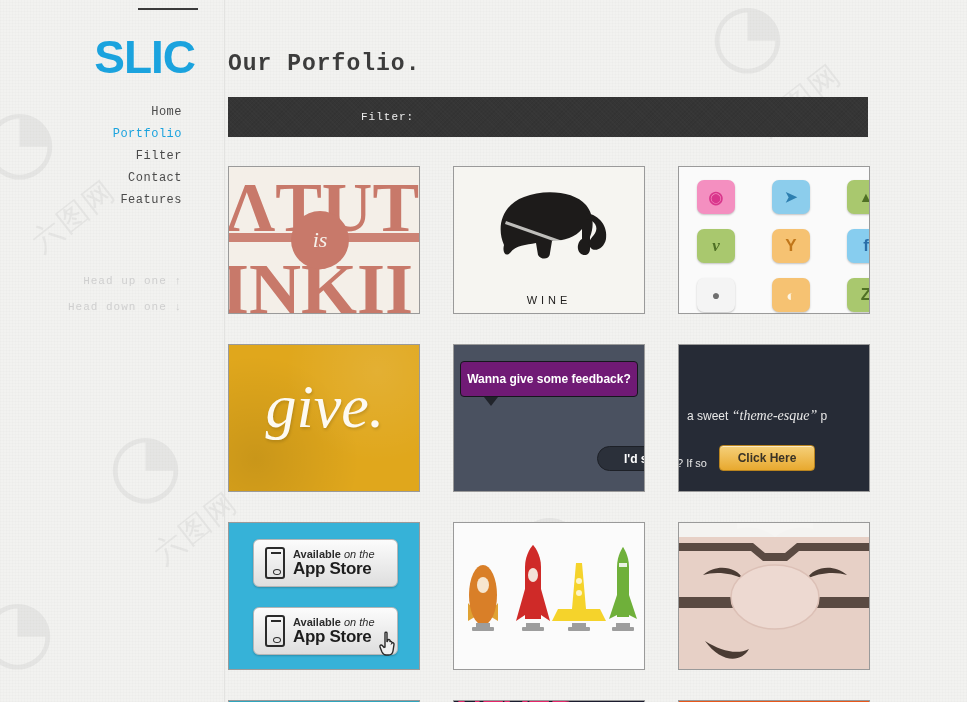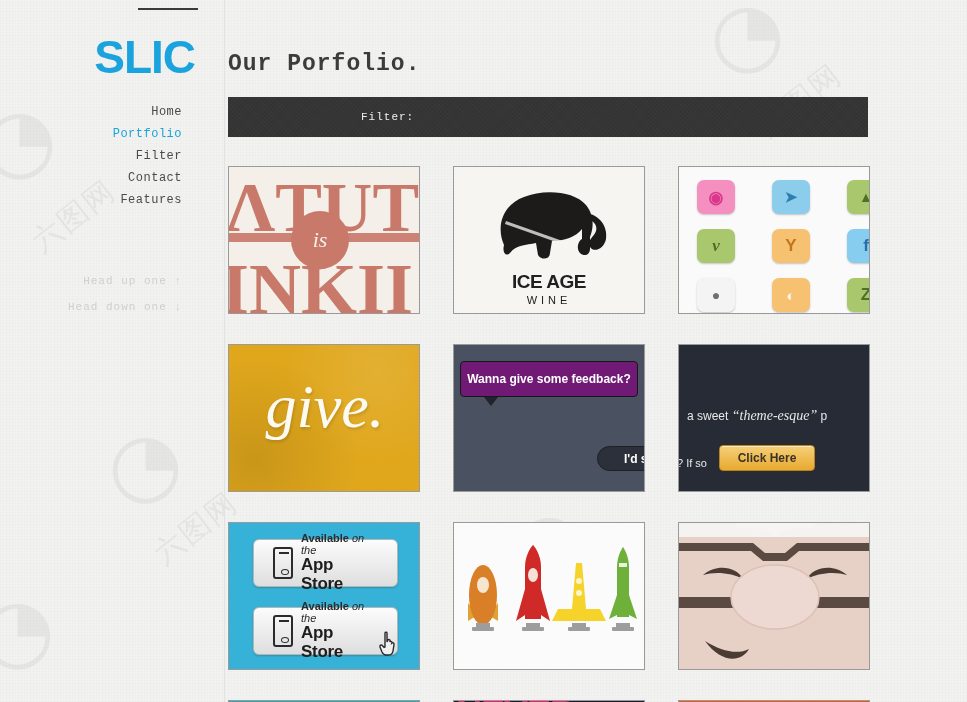--- a/index.html
+++ b/index.html
@@ -320,21 +320,21 @@
   
   .t-app { background: #36b2d8; }
   .badge {
     position: absolute; left: 24px;
     width: 145px; height: 48px;
     border-radius: 6px;
     background: linear-gradient(#fcfcfc, #dedede);
     border: 1px solid #b6b6b6;
     box-shadow: 0 1px 2px rgba(0,0,0,0.2);
     display: flex; align-items: center;
-    padding: 0 19px;
+    padding: 0 11px;
   }
   .badge .phone {
     width: 20px; height: 32px;
     border: 2px solid #2b2b2b;
     border-radius: 3px;
     margin-right: 8px;
     position: relative;
     flex: none;
   }
   .badge .phone::before {
@@ -429,21 +429,20 @@
         <div class="circ">is</div>
         <div class="glyph" style="left:-8px; top:86px; font-size:72px;">INKII</div>
       </div>
 
       <div class="tile t-wine">
         <svg class="mammoth" viewBox="0 0 128 84">
           <path fill="#1d1b1a" d="M18 62 C10 44 16 22 38 14 C58 6 88 8 100 22 C108 32 108 44 104 54 L104 66 C104 72 98 74 94 70 C90 66 92 58 96 56 L96 46 C90 54 78 58 66 58 L64 70 C64 76 56 78 52 72 L50 60 C40 62 30 62 24 70 C20 74 16 70 18 62 Z"></path>
           <path fill="#1d1b1a" d="M100 30 C114 32 122 44 120 56 C118 66 108 70 104 64 C100 58 108 54 110 48 C112 42 106 36 100 36 Z"></path>
           <path fill="#f6f5f1" d="M20 38 L88 62 L87 65 L19 41 Z" opacity="0.75"></path>
         </svg>
-        <div class="ttl">ICE AGE</div>
         <div class="sub">WINE</div>
       </div>
 
       <div class="tile t-social">
         <div class="soc-grid">
           <div class="soc" style="background:#f48fc0;color:#d9368c;">◉</div>
           <div class="soc" style="background:#8ccdec;color:#2d7fb0;font-size:15px;">➤</div>
           <div class="soc" style="background:#a9c86e;color:#4f7025;font-size:14px;">▲</div>
           <div class="soc" style="background:#a9c86e;color:#4f7025;font-family:'Liberation Serif',serif;font-style:italic;">v</div>
           <div class="soc" style="background:#f6c272;color:#c1761a;">Y</div>

